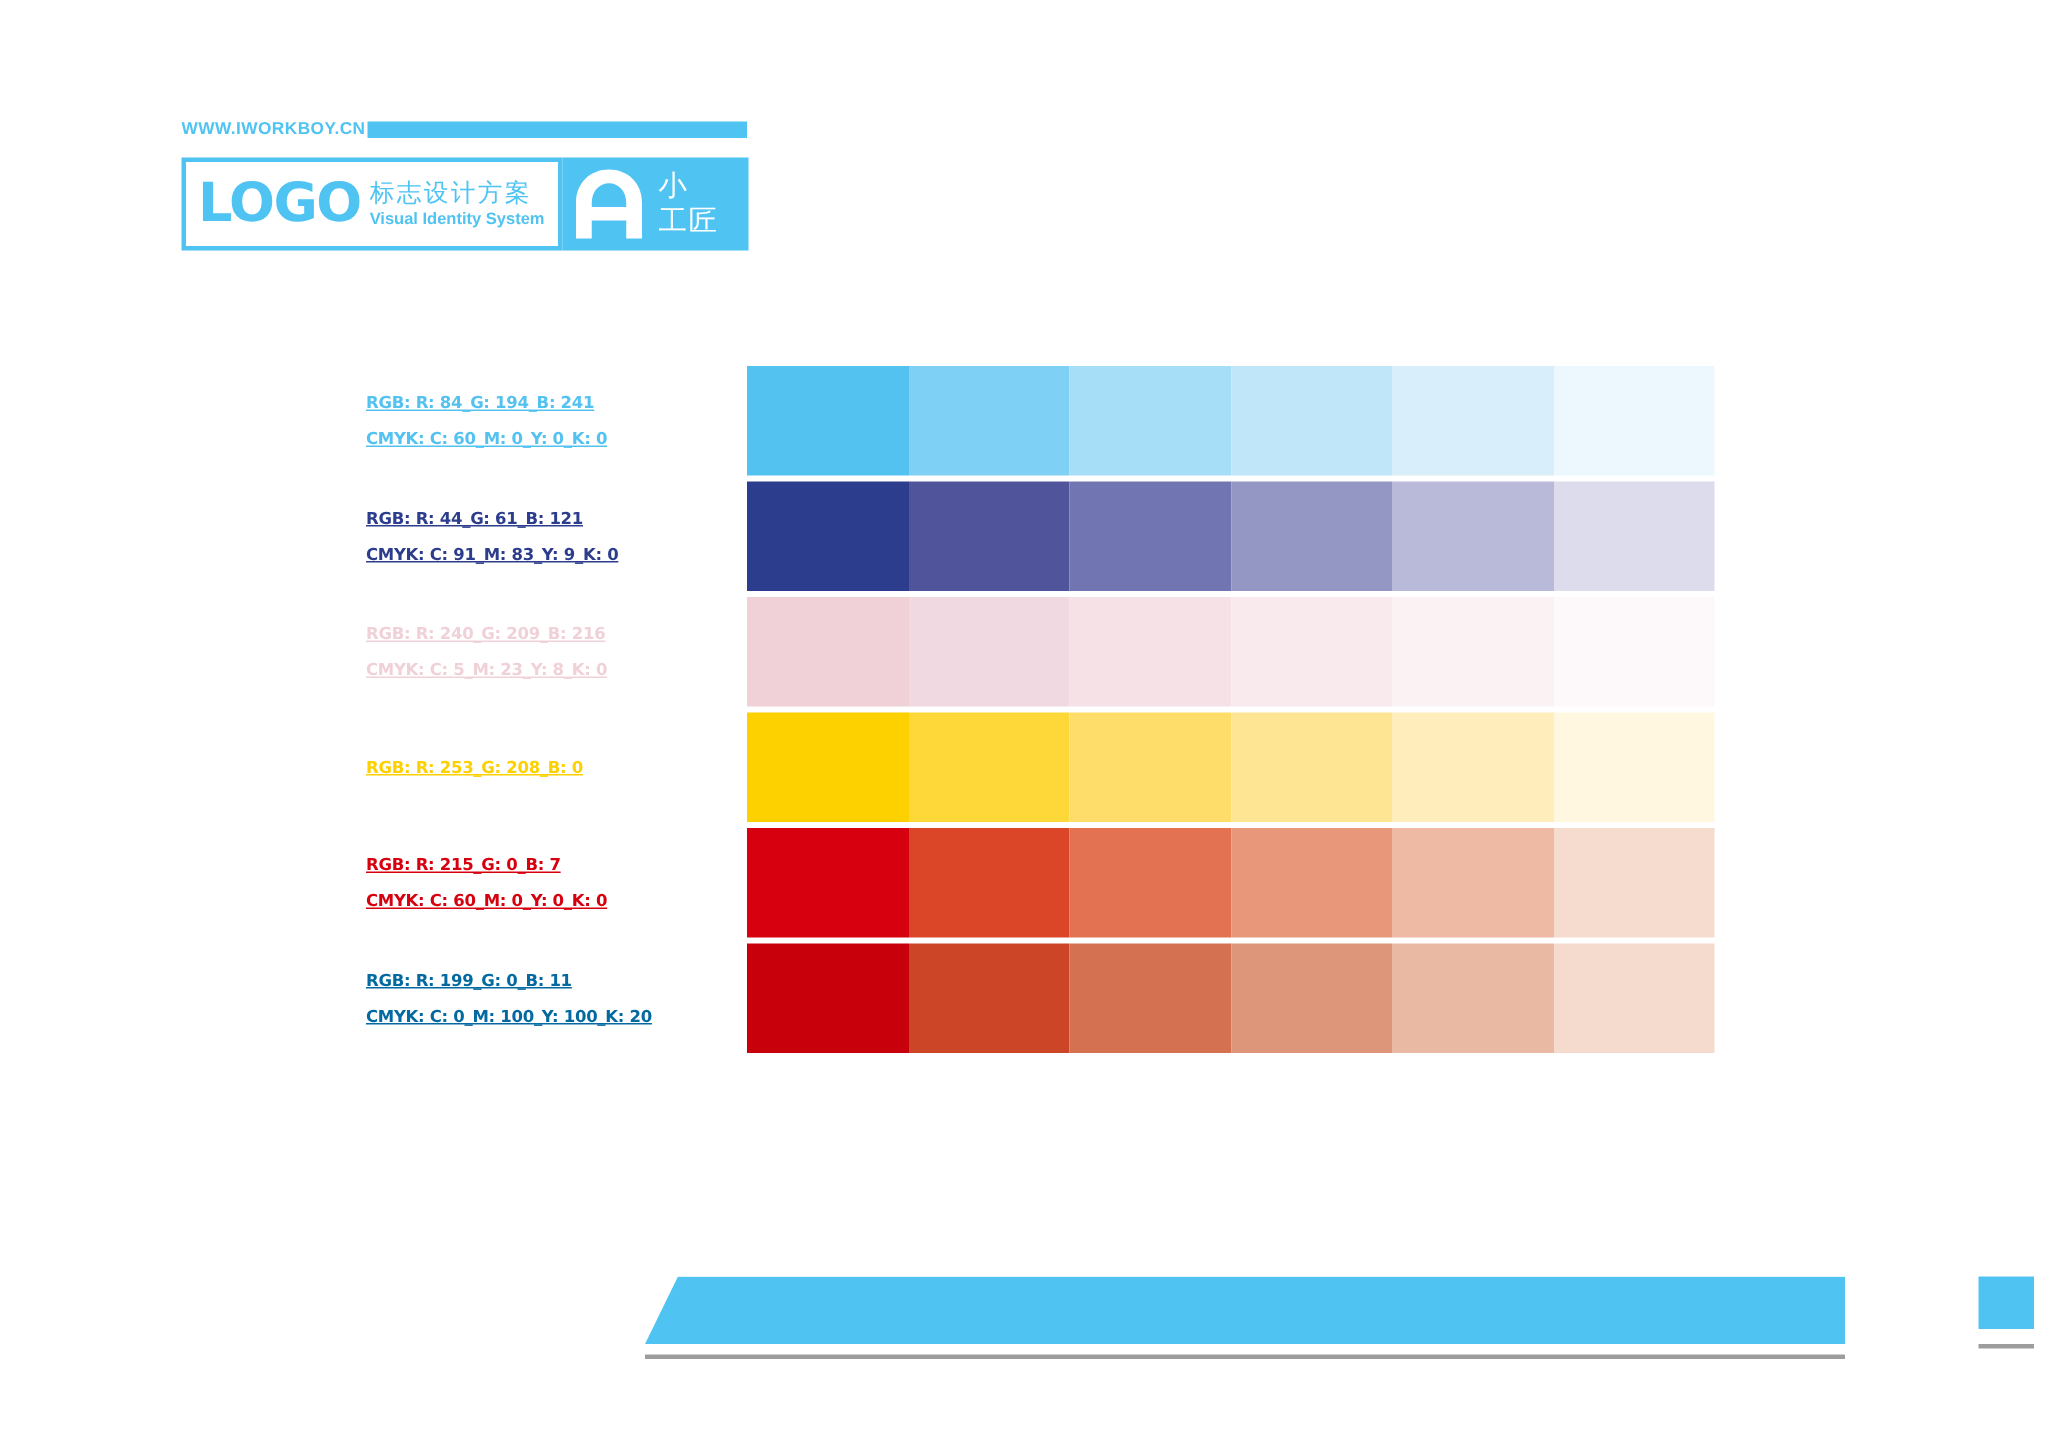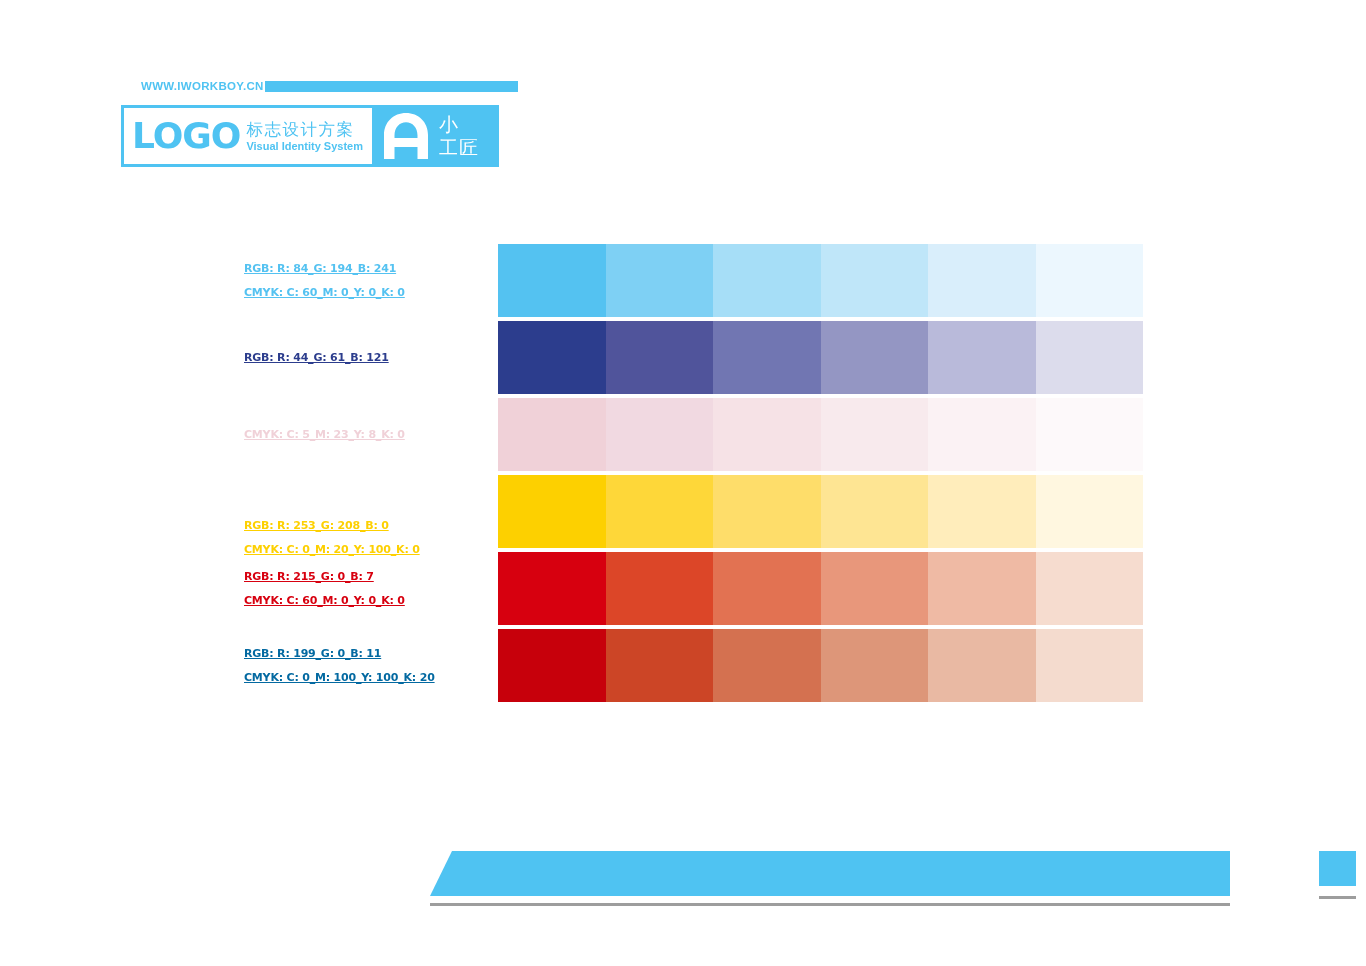--- a/index.html
+++ b/index.html
@@ -23,21 +23,20 @@
     top: 80px;
     width: 380px;
     height: 92px;
   }
   #brand-top-row {
     position: absolute;
     left: 0;
     top: 0;
     width: 380px;
     height: 14px;
-    margin-left: 20px;
   }
   #site-url {
     position: absolute;
     left: 0;
     top: 0;
     font-size: 11.5px;
     font-weight: bold;
     letter-spacing: 0.3px;
     color: #4fc3f2;
     line-height: 13px;
@@ -259,47 +258,48 @@
         <div class="swatch" style="background: rgb(126, 208, 244);"></div>
         <div class="swatch" style="background: rgb(166, 222, 247);"></div>
         <div class="swatch" style="background: rgb(191, 230, 249);"></div>
         <div class="swatch" style="background: rgb(217, 238, 251);"></div>
         <div class="swatch" style="background: rgb(236, 247, 254);"></div>
       </div>
     </div>
     <div class="palette-row">
       <div class="row-label" style="color: rgb(44, 61, 141);">
         <div class="line">RGB: R: 44_G: 61_B: 121</div>
+        <div class="line">CMYK: C: 91_M: 83_Y: 9_K: 0</div>
       </div>
       <div class="swatches">
         <div class="swatch" style="background: rgb(44, 61, 141);"></div>
         <div class="swatch" style="background: rgb(80, 84, 155);"></div>
         <div class="swatch" style="background: rgb(113, 118, 178);"></div>
         <div class="swatch" style="background: rgb(148, 150, 195);"></div>
         <div class="swatch" style="background: rgb(185, 186, 218);"></div>
         <div class="swatch" style="background: rgb(220, 220, 236);"></div>
       </div>
     </div>
     <div class="palette-row">
       <div class="row-label" style="color: rgb(240, 209, 216);">
+        <div class="line">RGB: R: 240_G: 209_B: 216</div>
         <div class="line">CMYK: C: 5_M: 23_Y: 8_K: 0</div>
       </div>
       <div class="swatches">
         <div class="swatch" style="background: rgb(240, 209, 216);"></div>
         <div class="swatch" style="background: rgb(241, 217, 225);"></div>
         <div class="swatch" style="background: rgb(246, 226, 230);"></div>
         <div class="swatch" style="background: rgb(248, 234, 237);"></div>
         <div class="swatch" style="background: rgb(251, 242, 244);"></div>
         <div class="swatch" style="background: rgb(253, 249, 250);"></div>
       </div>
     </div>
     <div class="palette-row">
-      <div class="row-label" style="color: rgb(253, 208, 0); margin-top: 26px;">
+      <div class="row-label" style="color: rgb(253, 208, 0);">
         <div class="line">RGB: R: 253_G: 208_B: 0</div>
-        <div class="line">CMYK: C: 0_M: 20_Y: 100_K: 0</div>
       </div>
       <div class="swatches">
         <div class="swatch" style="background: rgb(253, 208, 0);"></div>
         <div class="swatch" style="background: rgb(254, 215, 57);"></div>
         <div class="swatch" style="background: rgb(254, 221, 106);"></div>
         <div class="swatch" style="background: rgb(254, 229, 147);"></div>
         <div class="swatch" style="background: rgb(255, 237, 187);"></div>
         <div class="swatch" style="background: rgb(255, 247, 224);"></div>
       </div>
     </div>

